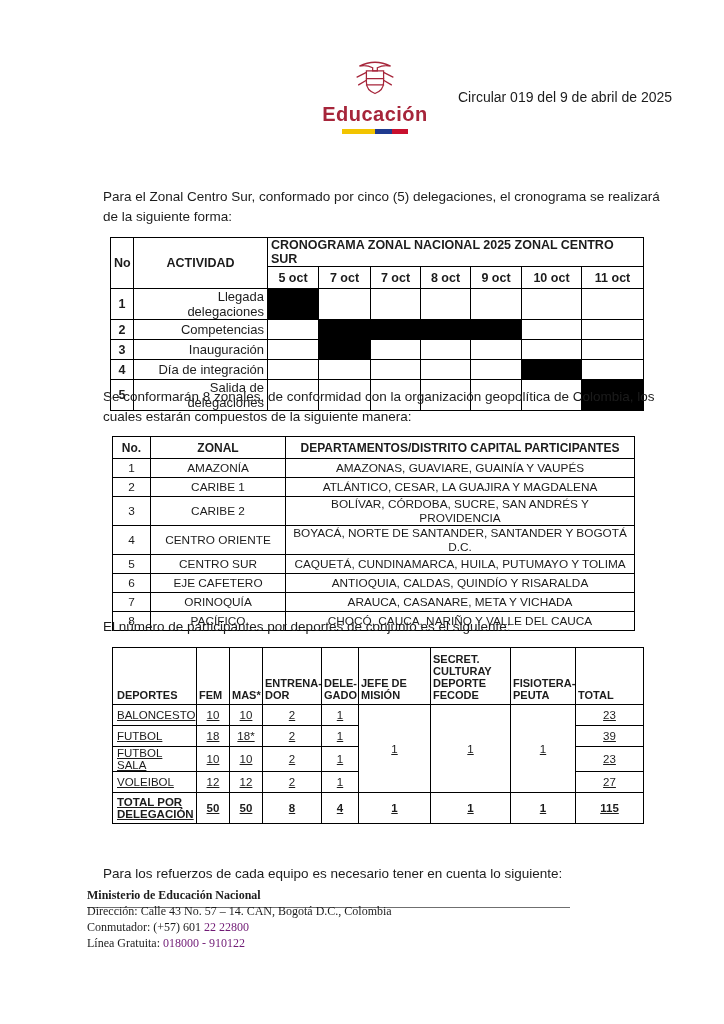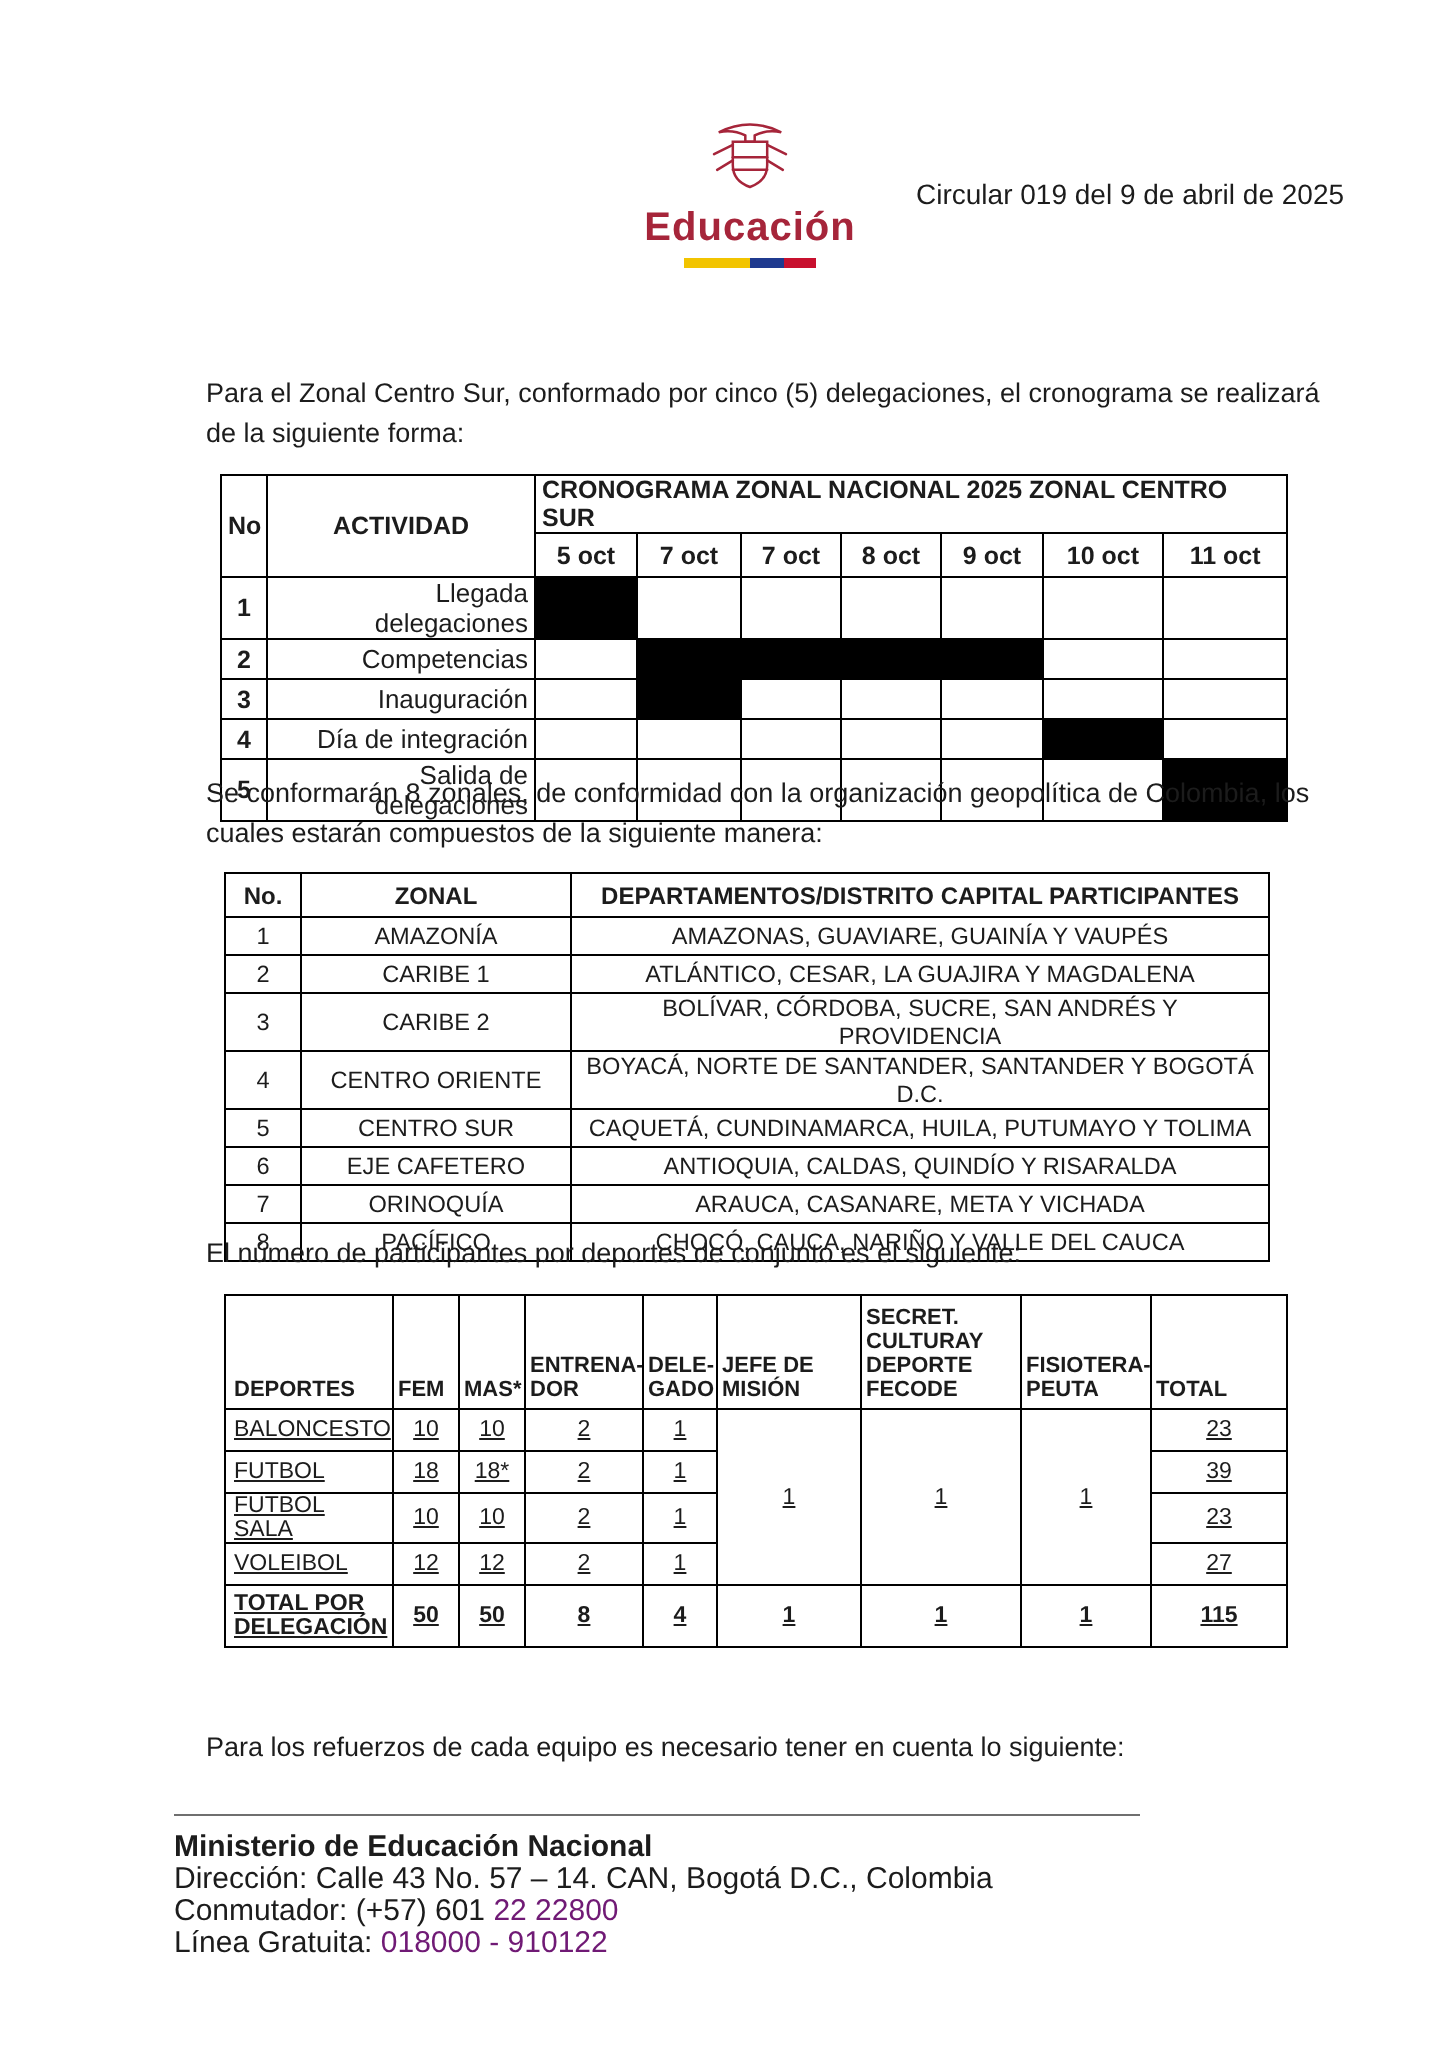--- a/index.html
+++ b/index.html
@@ -51,21 +51,21 @@
   .parts th{font-size:11px;font-weight:bold;text-align:left;vertical-align:bottom;
             padding:3px 2px;white-space:pre-line;height:50px;}
   .parts th.left,.parts td.left{text-align:left;padding-left:4px;}
   .parts td{font-size:11.5px;text-align:center;height:20px;padding:0 2px;text-decoration:underline;}
   .parts .total-row td{height:30px;font-weight:bold;}
   .parts td.sport{font-size:11.5px;}
   .pc-sport{width:84px;}.pc-fem{width:33px;}.pc-mas{width:33px;}.pc-coach{width:59px;}
   .pc-del{width:37px;}.pc-jefe{width:72px;}.pc-sec{width:80px;}.pc-fis{width:65px;}.pc-tot{width:68px;}
   
   .rule{position:absolute;left:87px;top:907px;width:483px;border-top:1px solid #6f6f6f;}
-  .footer{position:absolute;left:87px;top:916px;font-size:15px;line-height:16px;}
+  .footer{position:absolute;left:87px;top:887px;font-size:12px;line-height:16px;font-family:Liberation Serif, serif;}
   .footer .org{font-weight:bold;}
   .muted{color:#701a75;}
 </style>
 </head>
 <body>
 
 <div class="page">
 
   <div class="logo-block">
     <svg class="crest" viewBox="0 0 64 56" fill="none" stroke="#a6253a" stroke-width="1.6" stroke-linecap="round">

